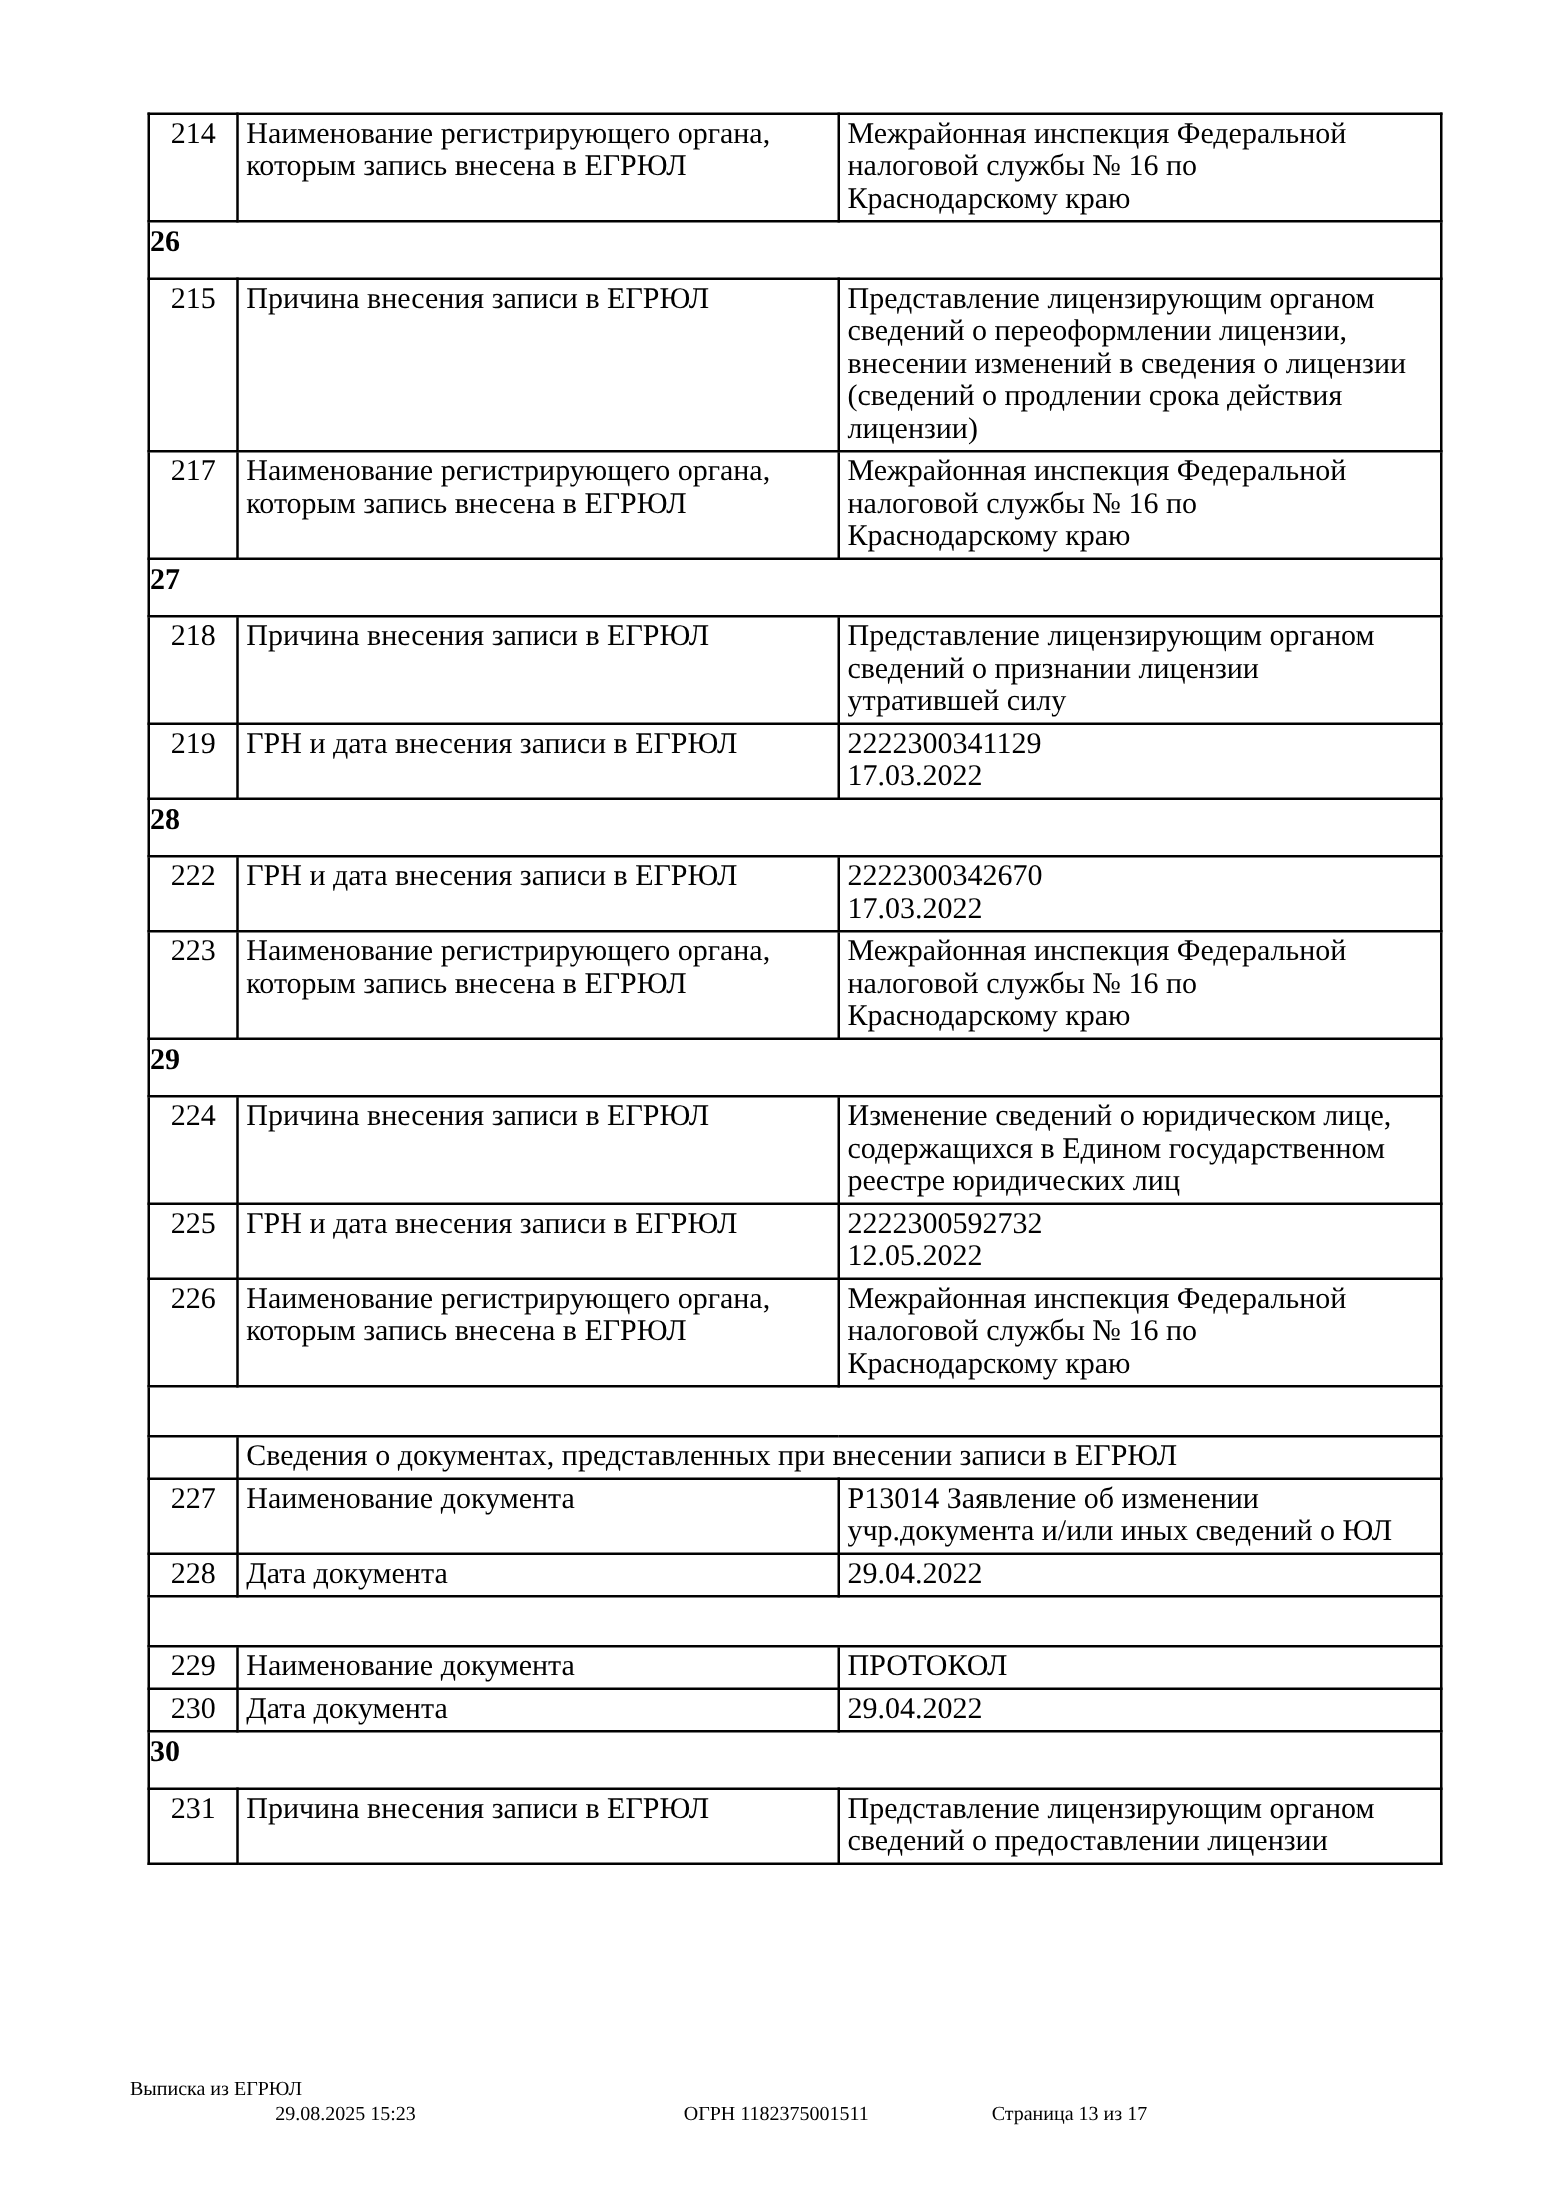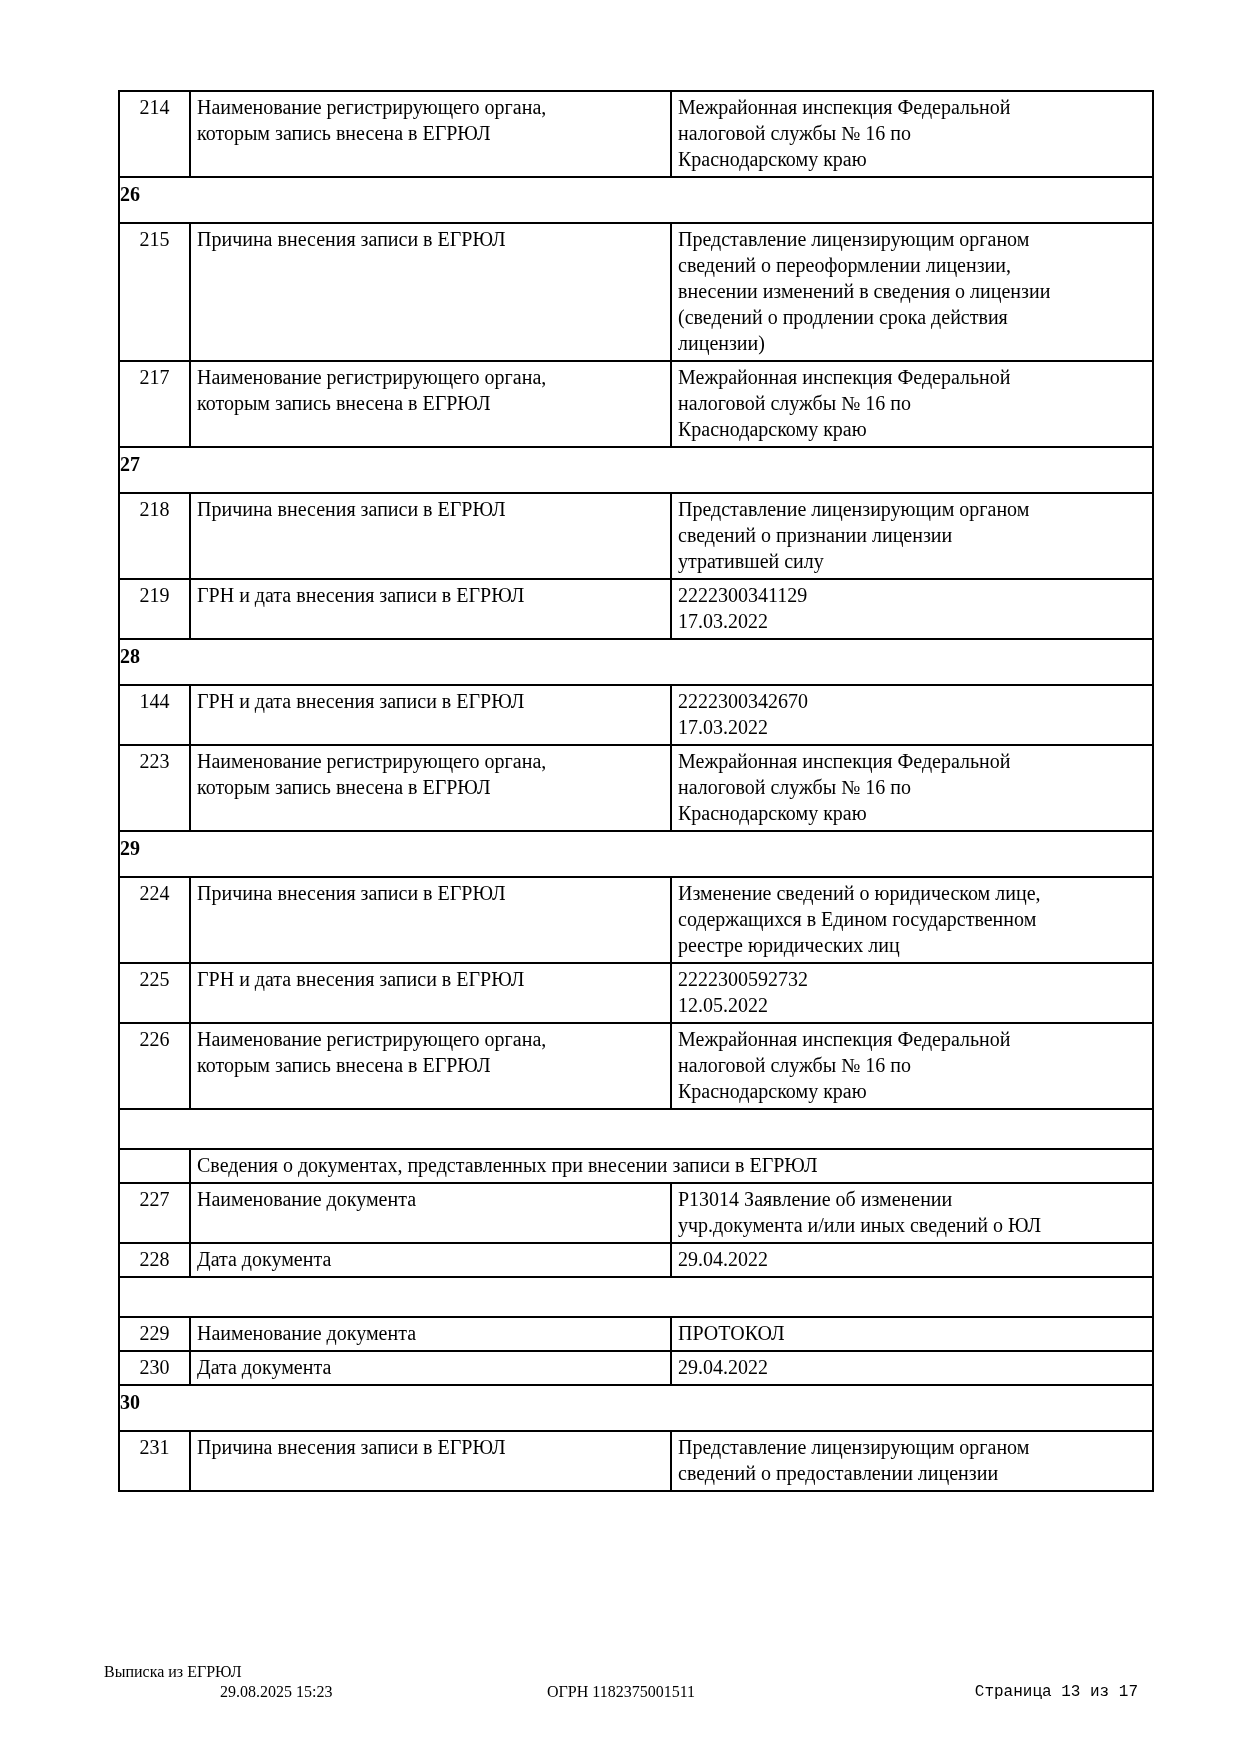--- a/index.html
+++ b/index.html
@@ -20,21 +20,21 @@
     background: #ffffff;
     overflow: hidden;
   }
   table.records {
     position: absolute;
     left: 118px;
     top: 90px;
     width: 1034px;
     border-collapse: collapse;
     table-layout: fixed;
-    font-size: 20px;
+    font-size: 24px;
     line-height: 26px;
   }
   table.records td {
     border: 2px solid #000000;
     vertical-align: top;
     padding: 2px 6px 4px 6px;
     overflow: hidden;
   }
   td.cell-num {
     text-align: center;
@@ -69,21 +69,21 @@
   }
   .footer-title {
     font-weight: normal;
     margin-top: 12px;
   }
   .footer-line2 {
     display: flex;
   }
   .f-left  { flex: 1; text-align: center; }
   .f-center{ flex: 1; text-align: center; }
-  .f-right { flex: 1; text-align: right; font-family: Liberation Mono, monospace; }
+  .f-right { flex: 1; text-align: left; }
 </style>
 </head>
 <body>
 
 <div class="page">
 
   <table class="records">
     <colgroup>
       <col style="width:71px">
       <col style="width:481px">
@@ -131,21 +131,21 @@
         <tr>
           <td class="cell-num">219</td>
           <td class="cell-label">ГРН и дата внесения записи в ЕГРЮЛ</td>
           <td class="cell-value">2222300341129
 17.03.2022</td>
         </tr>
         <tr class="section-row">
           <td colspan="3">28</td>
         </tr>
         <tr>
-          <td class="cell-num">144</td>
+          <td class="cell-num">222</td>
           <td class="cell-label">ГРН и дата внесения записи в ЕГРЮЛ</td>
           <td class="cell-value">2222300342670
 17.03.2022</td>
         </tr>
         <tr>
           <td class="cell-num">223</td>
           <td class="cell-label">Наименование регистрирующего органа,
 которым запись внесена в ЕГРЮЛ</td>
           <td class="cell-value">Межрайонная инспекция Федеральной
 налоговой службы № 16 по

